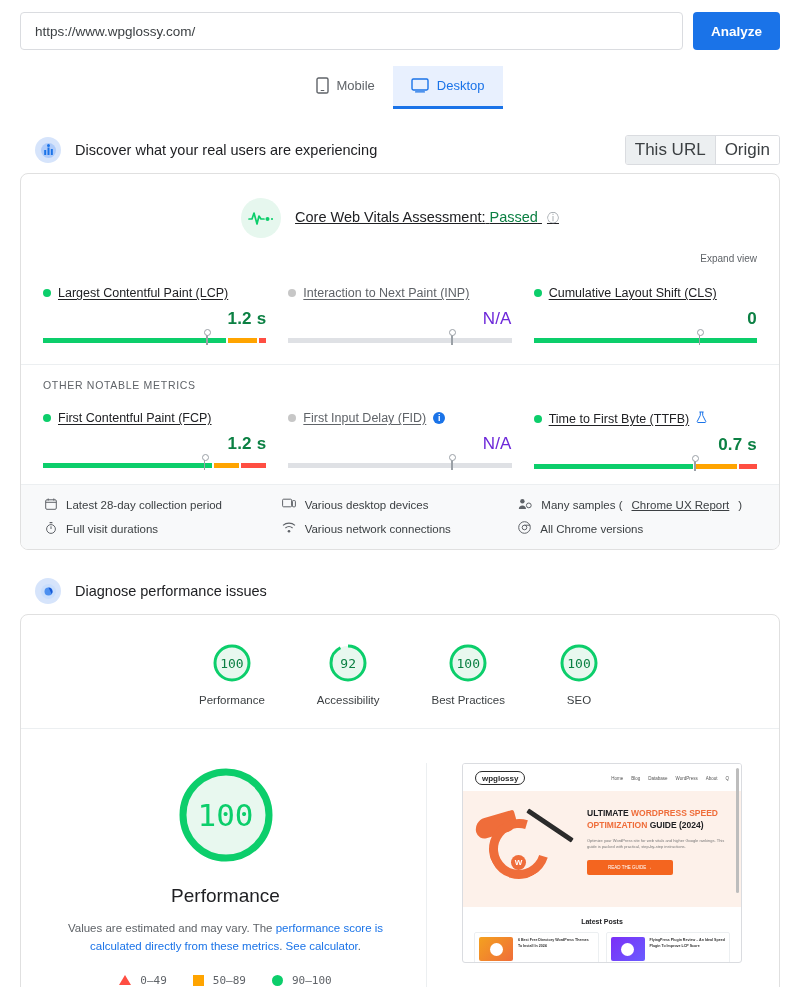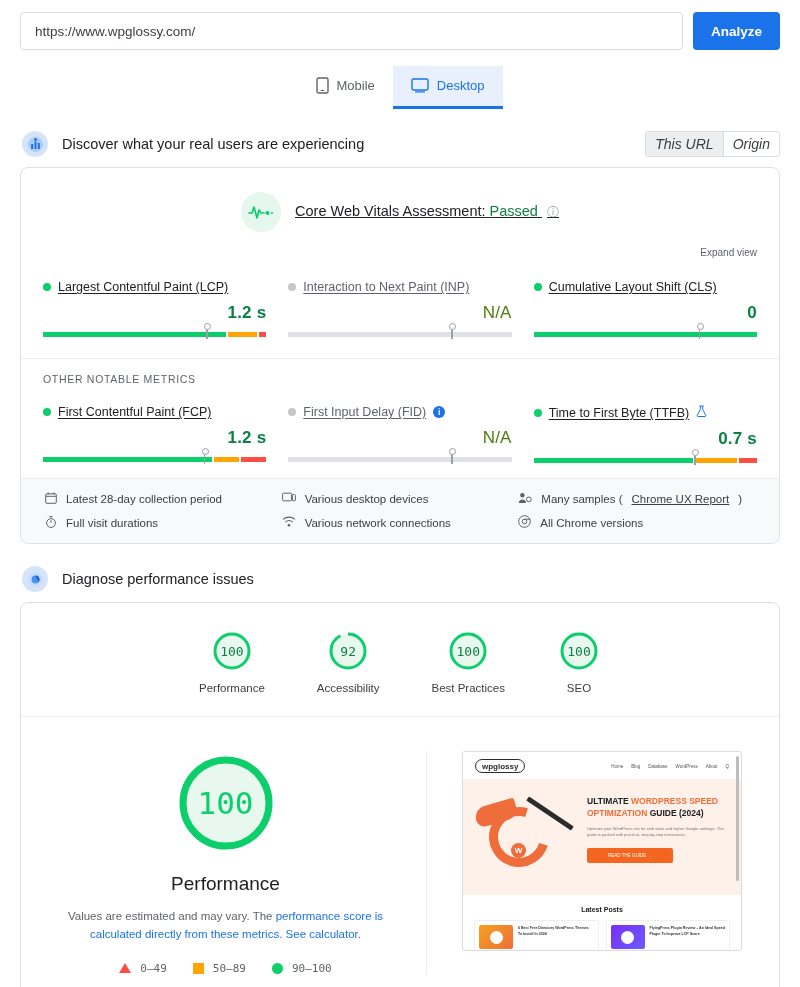--- a/index.html
+++ b/index.html
@@ -37,35 +37,35 @@
     display: flex; align-items: center; gap: 8px;
     padding: 11px 18px 12px 18px; font-size: 13px; color: #5f6368;
     cursor: pointer; border-bottom: 3px solid transparent; position: relative;
   }
   .tab.active { color: #1a73e8; background: #e8f0fe; border-bottom-color: #1a73e8; }
   .tab svg { display: block; }
 
   
   .section-head {
     display: flex; align-items: center; gap: 14px;
-    padding: 0 22px; margin-top: 22px; position: relative;
+    padding: 0 35px; margin-top: 28px; position: relative;
   }
   .sec-icon {
     width: 26px; height: 26px; border-radius: 50%;
     display: flex; align-items: center; justify-content: center;
     flex: 0 0 26px;
   }
   .sec-icon.blue { background: #d6e4fb; }
   .sec-title { font-size: 14.5px; color: #202124; }
   .seg-toggle {
     position: absolute; right: 20px; top: 50%; transform: translateY(-50%);
     display: flex; border: 1px solid #dadce0; border-radius: 3px; overflow: hidden;
   }
   .seg {
-    font-size: 14px; padding: 4px 9px; color: #3c4043; background: #fff; cursor: pointer; font-style: italic;
+    font-size: 17px; padding: 4px 9px; color: #3c4043; background: #fff; cursor: pointer;
   }
   .seg.active { background: #eceff1; border-right: 1px solid #dadce0; }
 
   
   .card {
     margin: 10px 20px 0 20px;
     border: 1px solid #e0e0e0; border-radius: 8px;
     background: #fff; overflow: hidden;
   }
 
@@ -102,21 +102,21 @@
   .badge-info {
     width: 12px; height: 12px; border-radius: 50%; background: #1a73e8;
     color: #fff; font-size: 9px; line-height: 12px; text-align: center;
     font-weight: bold; cursor: pointer;
   }
   .metric-value {
     text-align: right; font-size: 17px; font-weight: bold;
     margin: 9px 0 5px 0; letter-spacing: .2px;
   }
   .metric-value.good { color: #0b8043; }
-  .metric-value.na { color: #4d7c0f; font-weight: normal; }
+  .metric-value.na { color: #6d28d9; font-weight: normal; }
 
   .bar-wrap { position: relative; height: 12px; }
   .bar { display: flex; height: 5px; position: absolute; top: 4px; left: 0; right: 0; gap: 2px; }
   .seg-g { background: #0cce6b; }
   .seg-o { background: #ffa400; }
   .seg-r { background: #ff4e42; }
   .seg-n { background: #dfe1e5; }
   .marker {
     position: absolute; top: -2px; width: 1.5px; height: 13px; background: #9aa0a6;
   }

